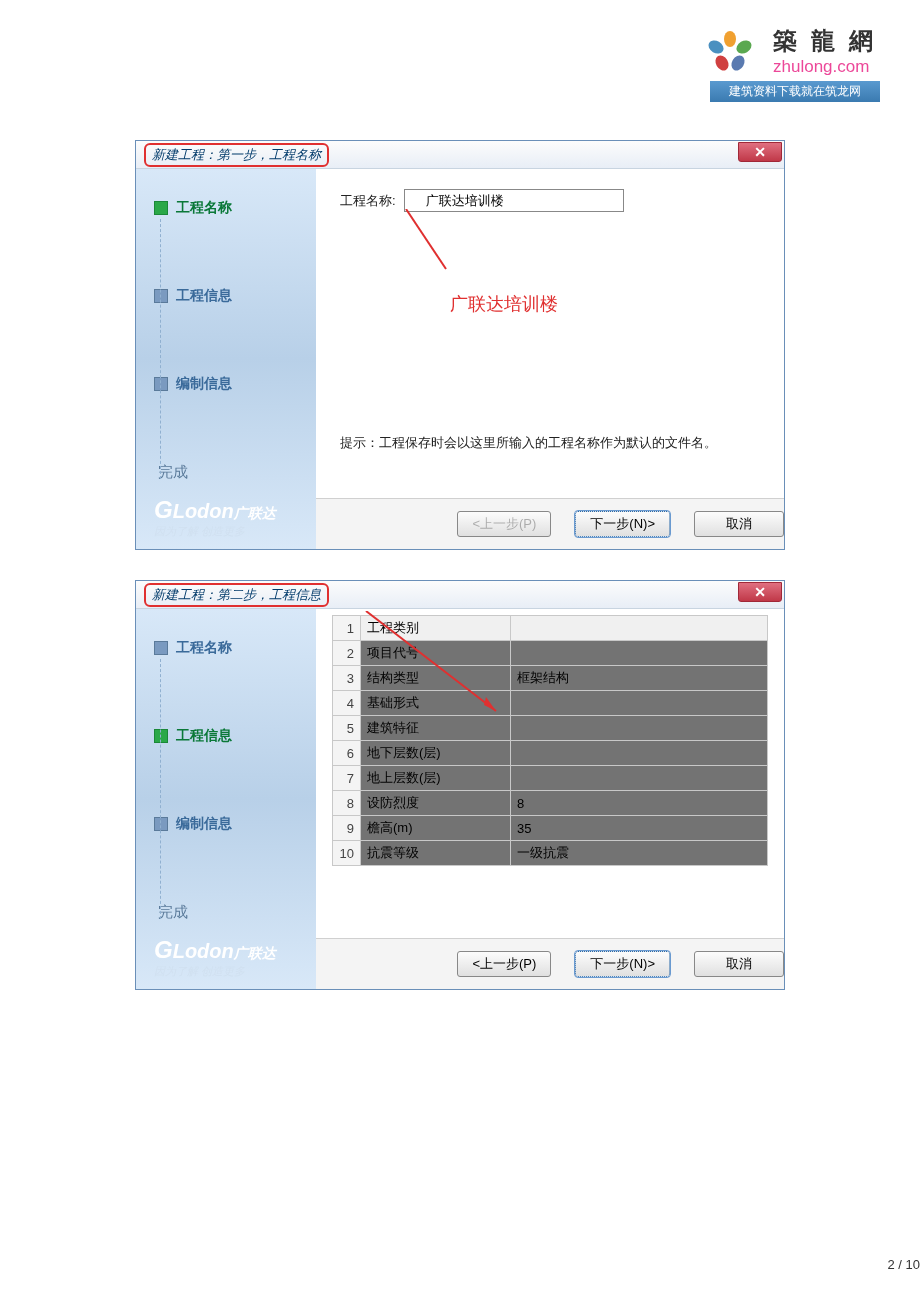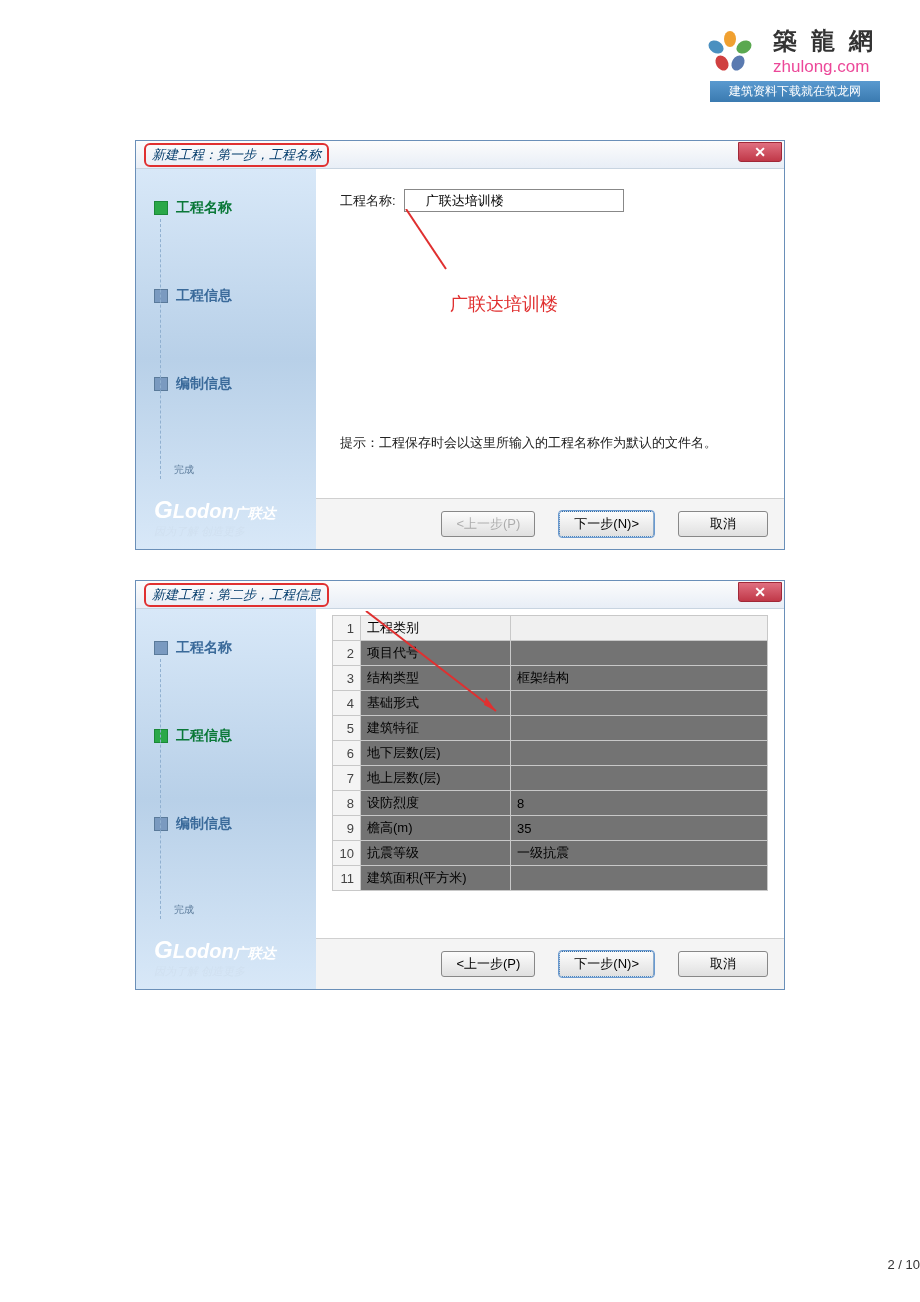--- a/index.html
+++ b/index.html
@@ -89,38 +89,38 @@
       border-left: 1px dashed #90b0d0;
     }
     .brand-footer {
       margin-top: auto;
       text-align: left;
       color: #fff;
     }
     .brand-main { font-size: 20px; font-weight: bold; font-style: italic; }
     .brand-main .g { font-size: 24px; }
     .brand-sub { font-size: 11px; font-style: italic; color: #d0e0f0; }
-    .complete-label { font-size: 10px; color: #5a7a9a; margin-left: 20px; margin-bottom: -8px; }
+    .complete-label { font-size: 15px; color: #5a7a9a; margin-left: 4px; margin-bottom: -8px; }
     
     .main-panel { flex: 1; background: #fff; padding: 20px 24px 10px; display: flex; flex-direction: column; }
     .form-row { display: flex; align-items: center; gap: 8px; font-size: 13px; }
     .form-label { color: #222; }
     .form-input {
       border: 1px solid #888; padding: 3px 21px; font-size: 13px;
       min-width: 120px; font-family: inherit;
     }
     .annotation {
       color: #e03030; font-size: 18px; font-family: KaiTi, serif;
       margin: 50px 0 0 110px;
     }
     .arrow-svg { position: absolute; pointer-events: none; }
     .hint { font-size: 13px; color: #222; margin-top: auto; margin-bottom: 16px; }
     .button-row {
       border-top: 1px solid #d0d0d0;
-      padding: 12px 16px;
+      padding: 12px 0;
       display: flex; justify-content: flex-end; gap: 24px;
       background: #f4f4f4;
     }
     .btn {
       min-width: 90px; padding: 3px 14px;
       background: linear-gradient(to bottom, #fcfcfc, #e0e0e0);
       border: 1px solid #888; border-radius: 3px;
       font-size: 13px; font-family: inherit;
       cursor: pointer;
     }
@@ -294,25 +294,20 @@
               <tr>
                 <td class="idx">9</td>
                 <td class="key">檐高(m)</td>
                 <td class="">35</td>
               </tr>
               <tr>
                 <td class="idx">10</td>
                 <td class="key">抗震等级</td>
                 <td class="">一级抗震</td>
               </tr>
-              <tr>
-                <td class="idx">11</td>
-                <td class="key">建筑面积(平方米)</td>
-                <td class=""></td>
-              </tr>
             </tbody>
         </table>
         <div style="flex:1"></div>
         <div class="button-row" style="margin:0 -16px -10px;">
           <button class="btn"><span>&lt;上一步(P)</span></button>
           <button class="btn primary"><span>下一步(N)&gt;</span></button>
           <button class="btn"><span>取消</span></button>
         </div>
       </div>
     </div>

